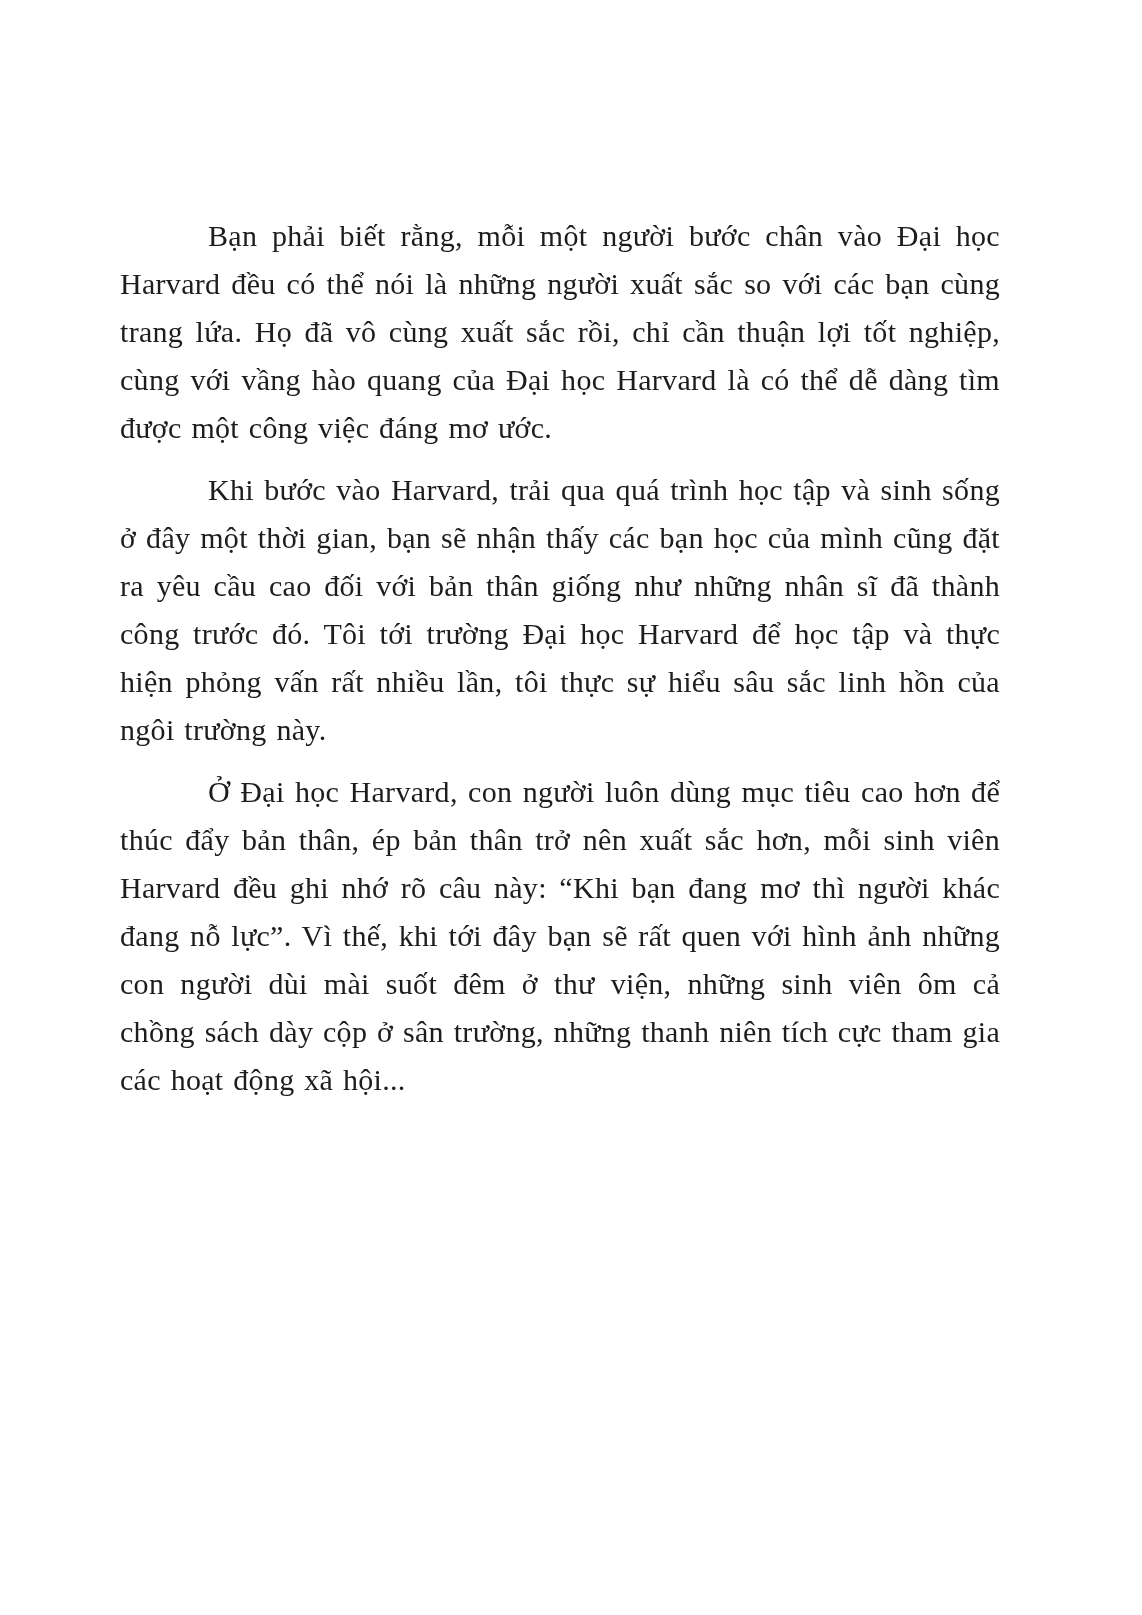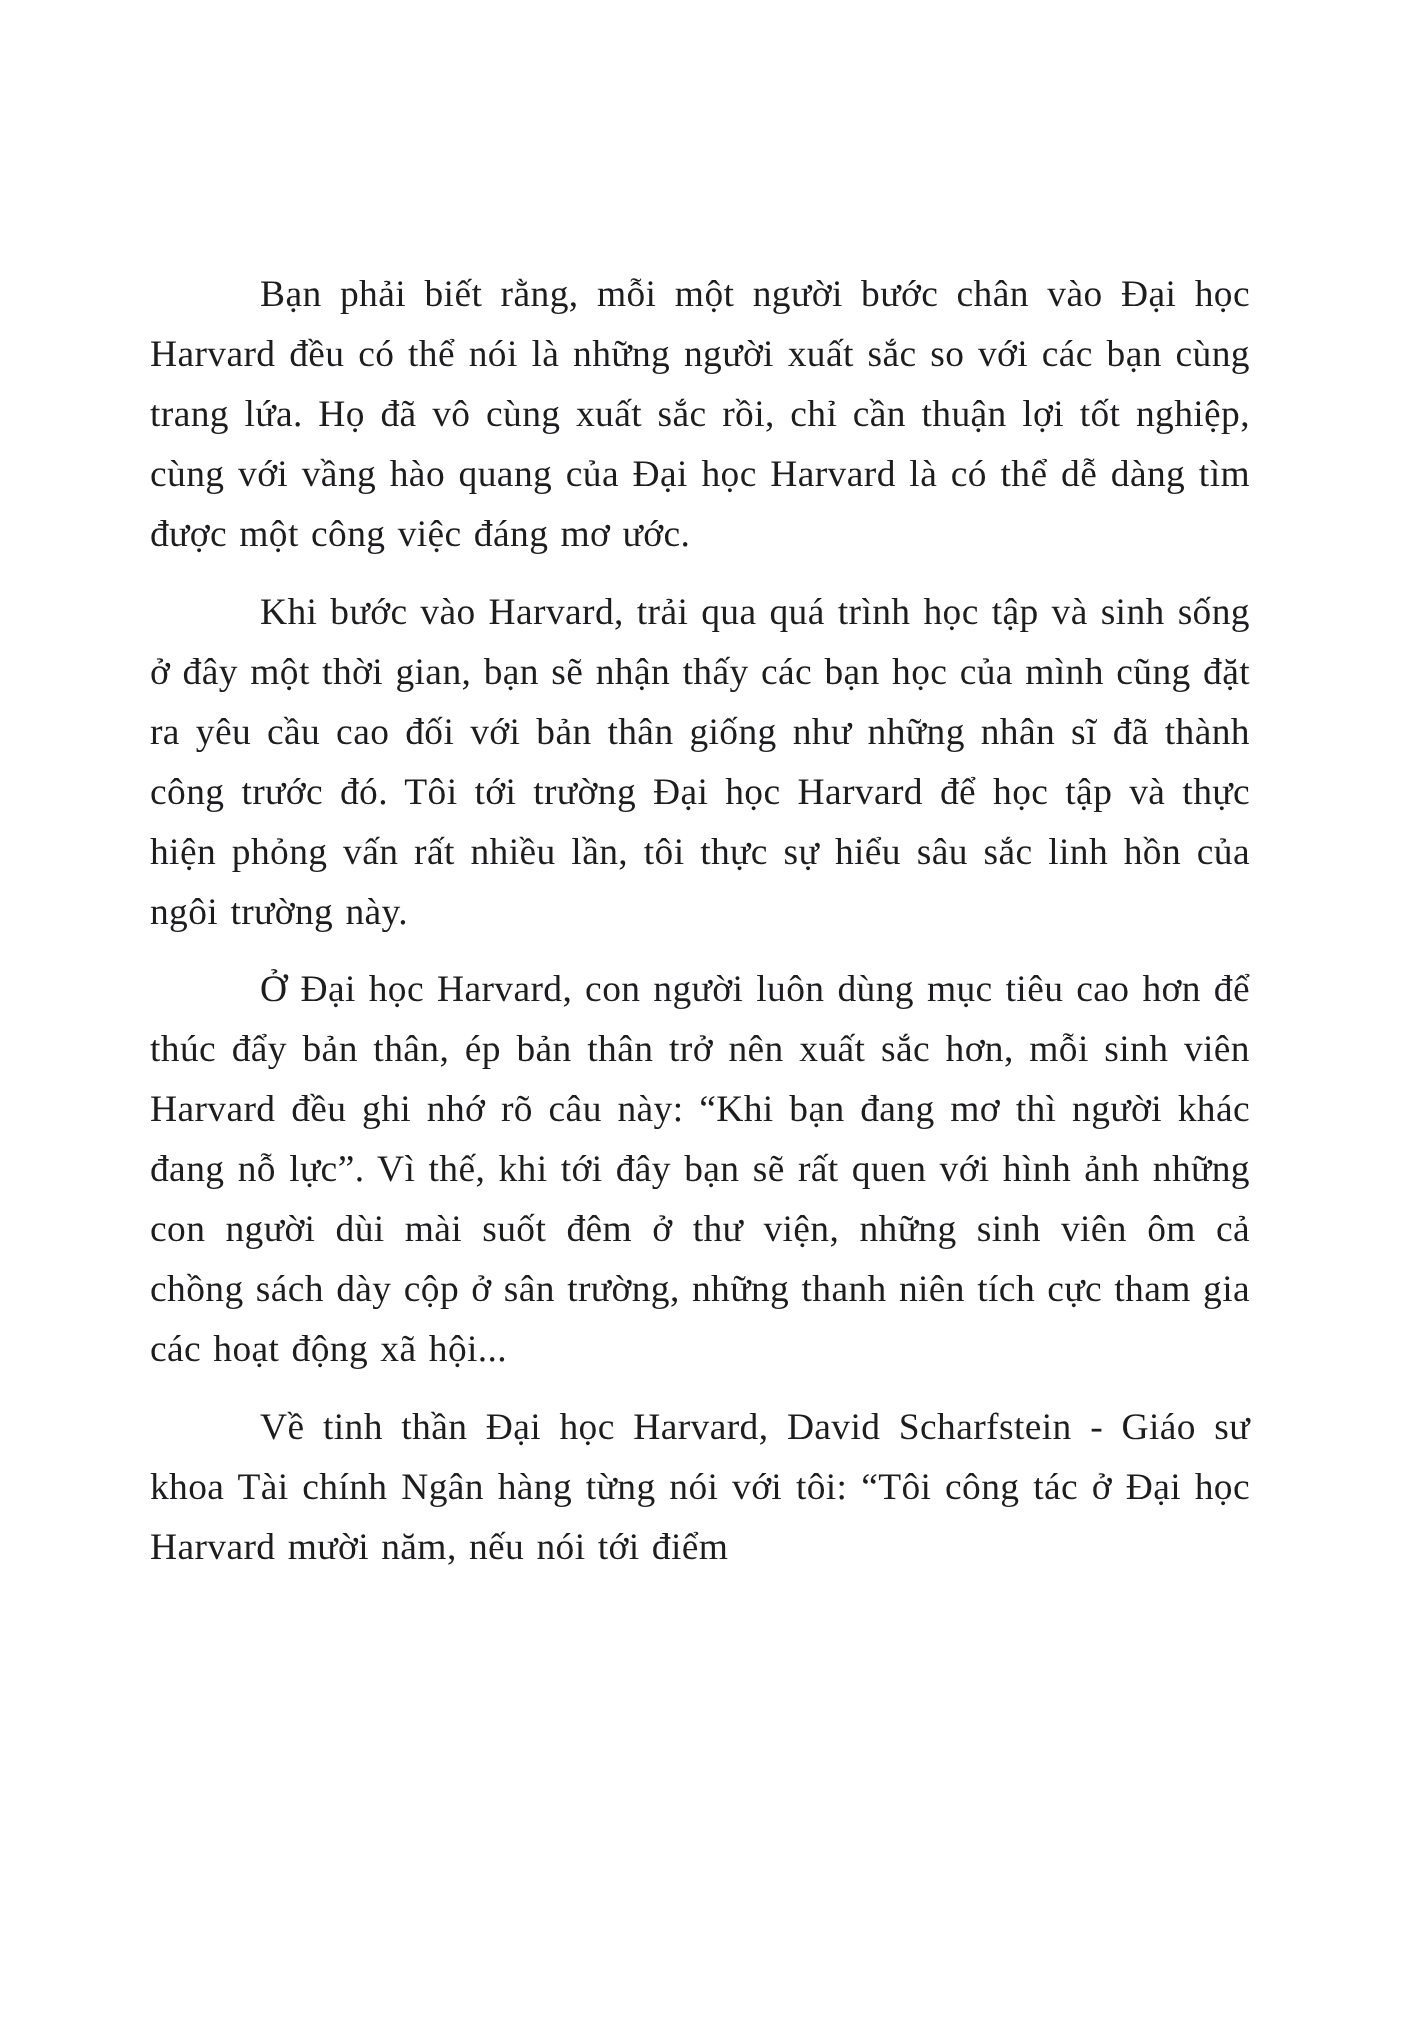--- a/index.html
+++ b/index.html
@@ -42,16 +42,15 @@
   }
 </style>
 </head>
 <body>
 
 <div class="page">
   <div class="text-block">
     <p>Bạn phải biết rằng, mỗi một người bước chân vào Đại học Harvard đều có thể nói là những người xuất sắc so với các bạn cùng trang lứa. Họ đã vô cùng xuất sắc rồi, chỉ cần thuận lợi tốt nghiệp, cùng với vầng hào quang của Đại học Harvard là có thể dễ dàng tìm được một công việc đáng mơ ước.</p>
     <p>Khi bước vào Harvard, trải qua quá trình học tập và sinh sống ở đây một thời gian, bạn sẽ nhận thấy các bạn học của mình cũng đặt ra yêu cầu cao đối với bản thân giống như những nhân sĩ đã thành công trước đó. Tôi tới trường Đại học Harvard để học tập và thực hiện phỏng vấn rất nhiều lần, tôi thực sự hiểu sâu sắc linh hồn của ngôi trường này.</p>
     <p>Ở Đại học Harvard, con người luôn dùng mục tiêu cao hơn để thúc đẩy bản thân, ép bản thân trở nên xuất sắc hơn, mỗi sinh viên Harvard đều ghi nhớ rõ câu này: “Khi bạn đang mơ thì người khác đang nỗ lực”. Vì thế, khi tới đây bạn sẽ rất quen với hình ảnh những con người dùi mài suốt đêm ở thư viện, những sinh viên ôm cả chồng sách dày cộp ở sân trường, những thanh niên tích cực tham gia các hoạt động xã hội...</p>
-    <p>Về tinh thần Đại học Harvard, David Scharfstein - Giáo sư khoa Tài chính Ngân hàng từng nói với tôi: “Tôi công tác ở Đại học Harvard mười năm, nếu nói tới điểm</p>
   </div>
   <div class="page-number">6</div>
 </div>
 
 </body></html>

